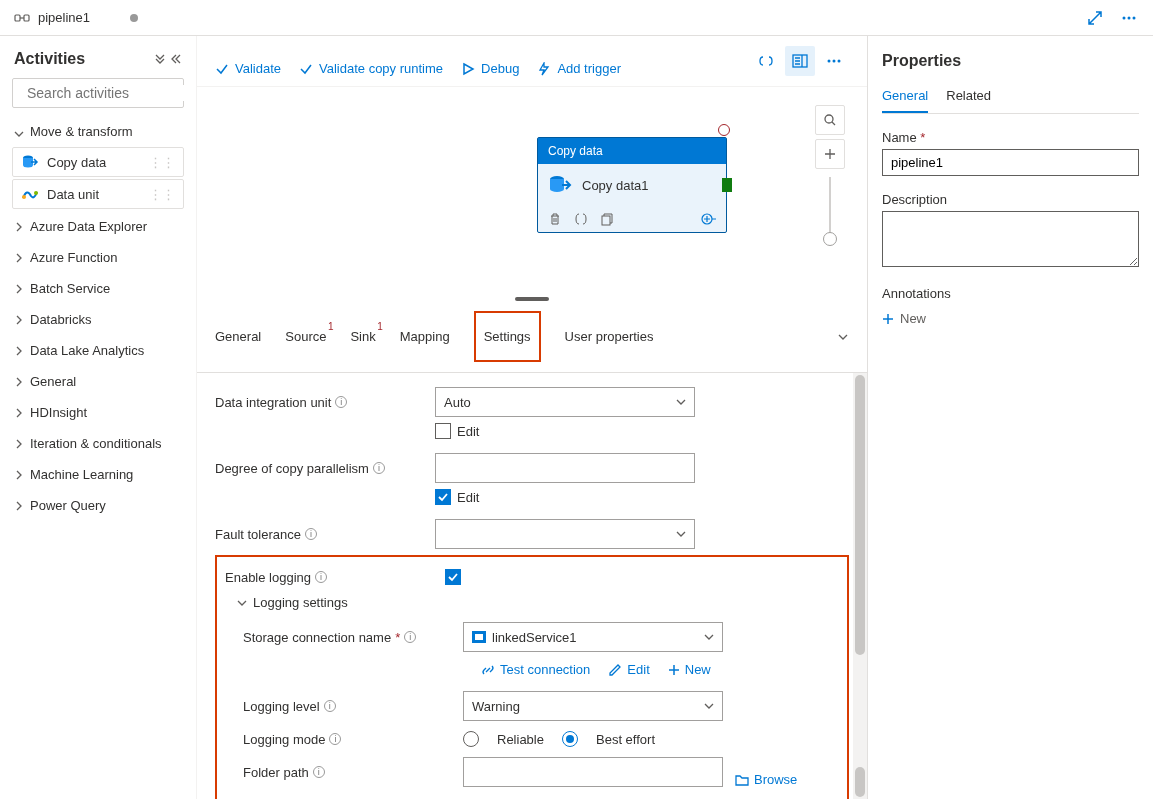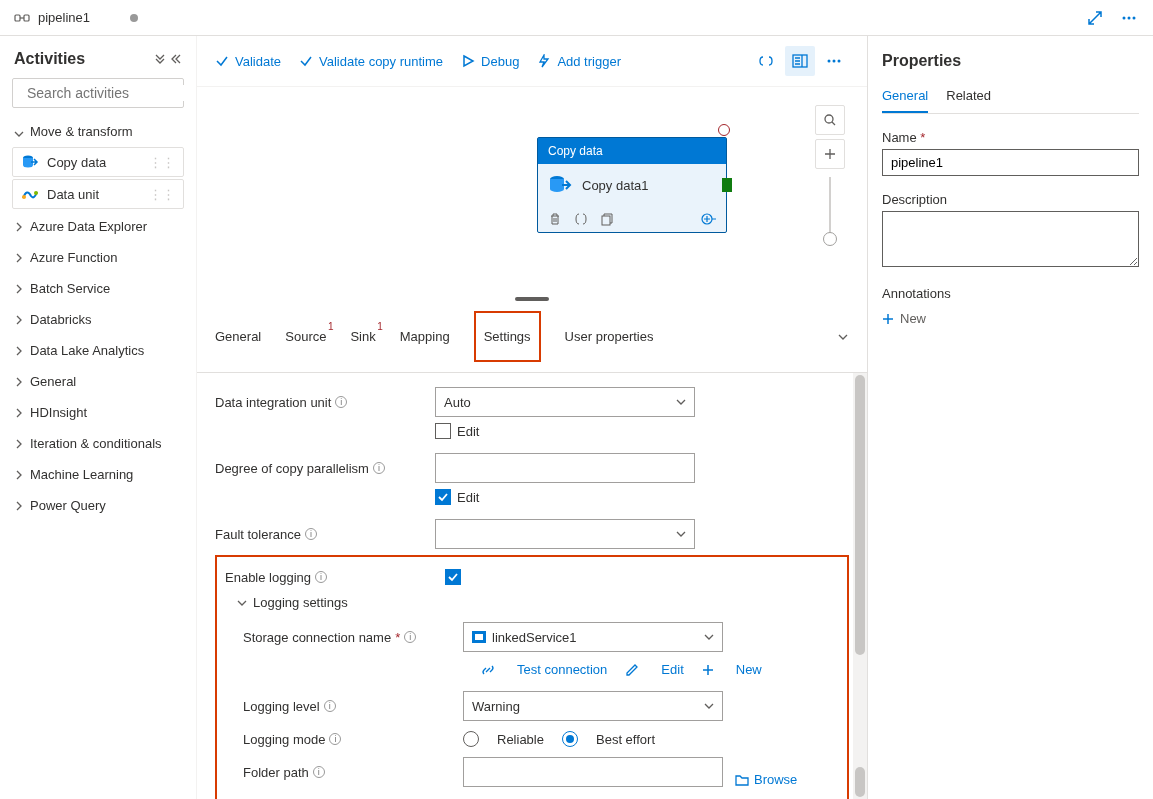--- a/index.html
+++ b/index.html
@@ -14,21 +14,21 @@
 .sidebar { width: 197px; border-right: 1px solid #f3f2f1; padding: 10px 6px; overflow-y: auto; }
 .sidebar-header { display: flex; align-items: center; justify-content: space-between; padding: 4px 8px 10px; }
 .sidebar-header h3 { font-size: 16px; font-weight: 600; }
 .search-box { display: flex; align-items: center; border: 1px solid #d2d0ce; border-radius: 2px; height: 30px; padding: 0 8px; margin: 0 6px 10px; }
 .search-box input { border: none; outline: none; flex: 1; font-size: 14px; margin-left: 6px; }
 .act-group { display: flex; align-items: flex-end; gap: 6px; padding: 6px 8px; cursor: pointer; }
 .act-item { display: flex; align-items: center; gap: 8px; padding: 6px 8px; margin: 2px 6px; border: 1px solid #e1dfdd; border-radius: 2px; cursor: grab; }
 .act-item .grip { margin-left: auto; color: #c8c6c4; }
 .act-cat { display: flex; align-items: center; gap: 6px; padding: 8px 8px; cursor: pointer; }
 .center { flex: 1; display: flex; flex-direction: column; min-width: 0; }
-.toolbar { display: flex; align-items: center; gap: 18px; padding: 10px 18px; border-bottom: 1px solid #f3f2f1; }
+.toolbar { display: flex; align-items: flex-end; gap: 18px; padding: 10px 18px; border-bottom: 1px solid #f3f2f1; }
 .tb-item { display: flex; align-items: center; gap: 6px; color: #0078d4; cursor: pointer; }
 .toolbar .right { margin-left: auto; display: flex; gap: 4px; }
 .tb-icon-btn { width: 30px; height: 30px; display: flex; align-items: center; justify-content: center; cursor: pointer; border-radius: 2px; }
 .tb-icon-btn.active { background: #e5f1fb; }
 .canvas { flex: 1; position: relative; background: #fff; min-height: 210px; }
 .zoom-ctrl { position: absolute; right: 22px; top: 18px; display: flex; flex-direction: column; align-items: center; gap: 4px; }
 .zoom-btn { width: 30px; height: 30px; border: 1px solid #e1dfdd; background: #fff; border-radius: 2px; display: flex; align-items: center; justify-content: center; cursor: pointer; }
 .zoom-track { width: 2px; height: 62px; background: #d2d0ce; position: relative; margin-top: 4px; }
 .zoom-thumb { width: 14px; height: 14px; border: 1px solid #a19f9d; border-radius: 50%; background: #fff; position: absolute; bottom: -7px; left: -6px; }
 .node { position: absolute; left: 340px; top: 50px; width: 190px; border: 1px solid #005a9e; border-radius: 2px; background: #eaf3fb; }
@@ -51,21 +51,21 @@
 .form-row .ctrl { flex: 1; }
 .select, .text-input { width: 260px; height: 30px; border: 1px solid #a19f9d; background: #fff; padding: 0 8px; display: flex; align-items: center; justify-content: space-between; font-size: 13px; }
 .text-input-full { width: 260px; height: 30px; border: 1px solid #a19f9d; background: #fff; padding: 0 8px; }
 .sub-row { margin-left: 220px; display: flex; align-items: center; gap: 6px; margin-top: -4px; margin-bottom: 14px; }
 .chk { width: 16px; height: 16px; border: 1px solid #605e5c; background: #fff; display: inline-flex; align-items: center; justify-content: center; }
 .chk.checked { background: #0078d4; border-color: #0078d4; color: #fff; }
 .red-box { border: 2px solid #d83b01; padding: 12px 10px 10px 8px; margin-top: -4px; margin-bottom: 10px; }
 .logset-hdr { display: flex; align-items: center; gap: 6px; margin: 8px 0 12px 12px; }
 .indent { margin-left: 18px; }
 .link-row { display: flex; align-items: center; gap: 18px; margin: 6px 0 14px 238px; color: #0078d4; }
-.link-row .lnk { display: flex; align-items: center; gap: 22px; cursor: pointer; }
+.link-row .lnk { display: flex; align-items: center; gap: 5px; cursor: pointer; }
 .radio-row { display: flex; align-items: center; gap: 18px; }
 .radio { width: 16px; height: 16px; border: 1px solid #605e5c; border-radius: 50%; display: inline-flex; align-items: center; justify-content: center; }
 .radio.sel { border-color: #0078d4; }
 .radio.sel::after { content: ""; width: 8px; height: 8px; border-radius: 50%; background: #0078d4; }
 .browse { color: #0078d4; display: flex; align-items: center; gap: 5px; margin-left: 12px; cursor: pointer; }
 .scrollbar { position: absolute; right: 0; top: 0; bottom: 0; width: 14px; background: #f3f2f1; }
 .scrollbar .thumb { position: absolute; left: 2px; width: 10px; background: #c8c6c4; border-radius: 5px; }
 .props { width: 286px; border-left: 1px solid #e1dfdd; padding: 16px 14px; overflow: hidden; }
 .props h3 { font-size: 16px; font-weight: 600; margin-bottom: 18px; }
 .prop-tabs { display: flex; gap: 18px; border-bottom: 1px solid #e1dfdd; margin-bottom: 16px; }

